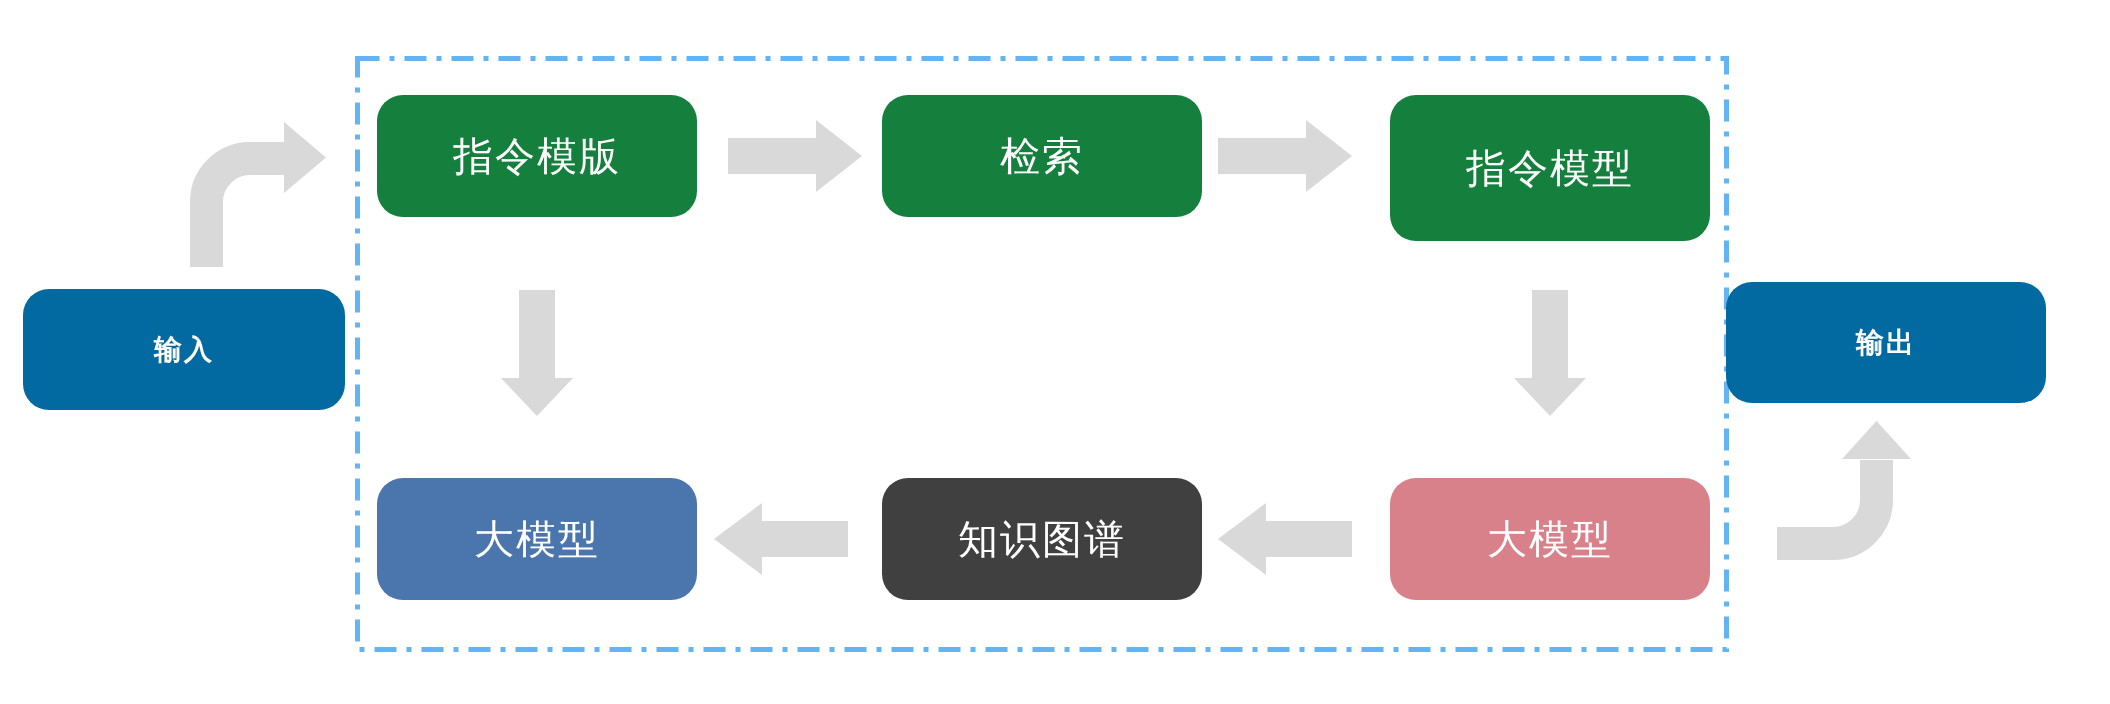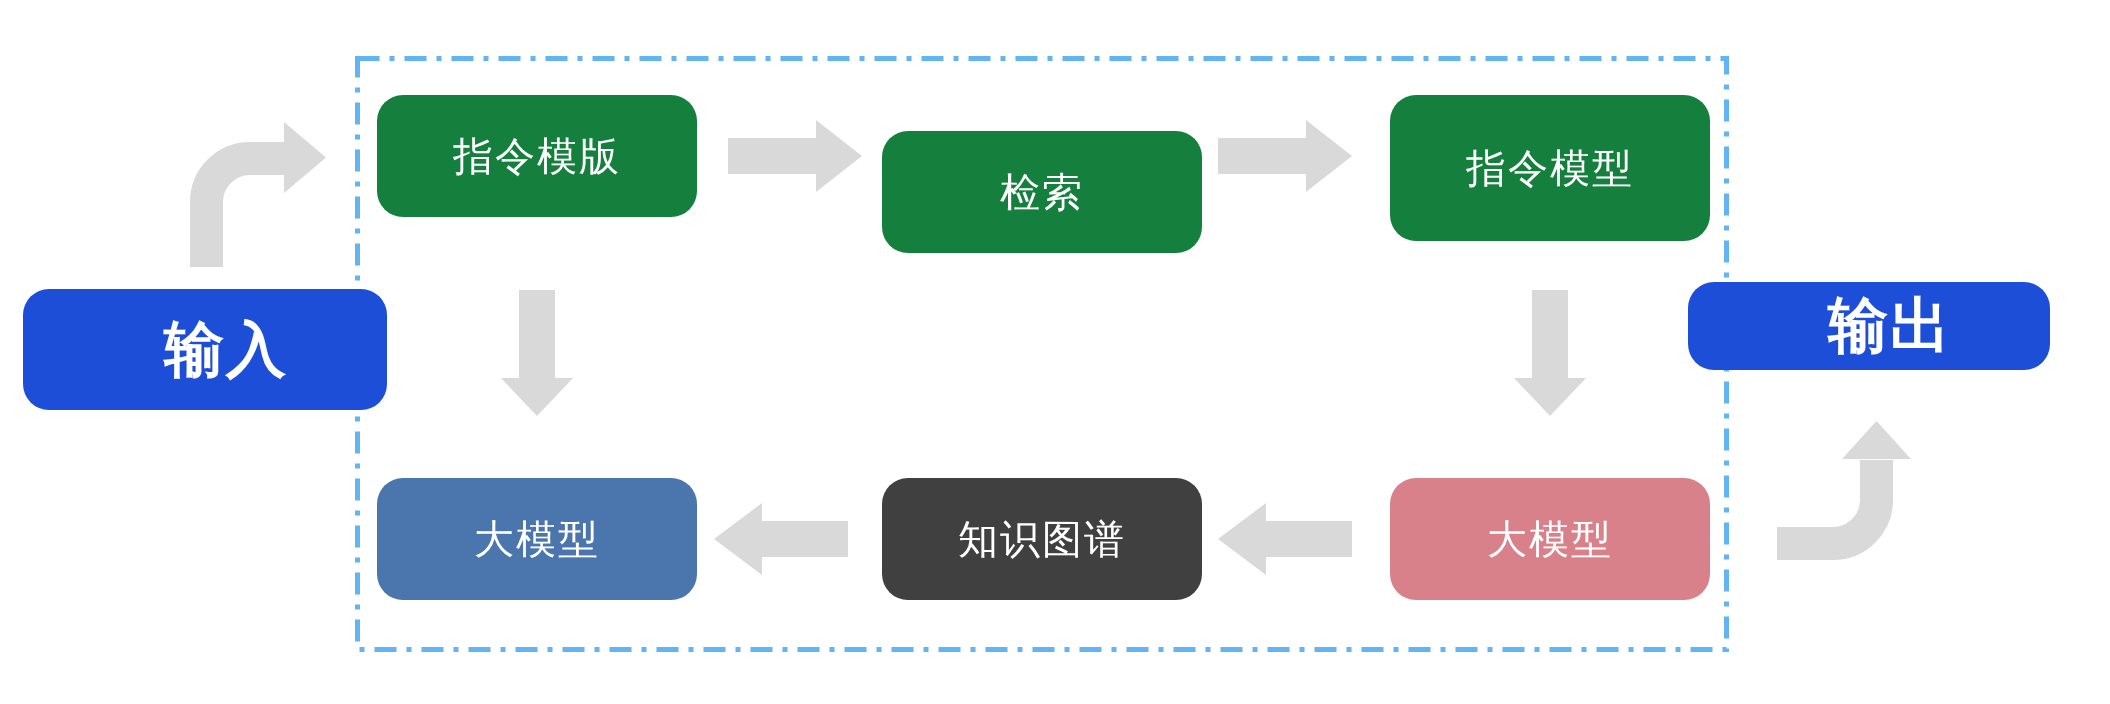--- a/index.html
+++ b/index.html
@@ -24,35 +24,34 @@
     align-items: center;
     justify-content: center;
     color: #ffffff;
     border-radius: 26px;
     font-size: 40px;
     letter-spacing: 2px;
     line-height: 1;
     text-align: center;
   }
   .terminal {
-    font-size: 60px;
+    font-size: 28px;
     font-weight: bold;
-    background: #1d4ed8;
-    padding-left: 42px;
+    background: #0369a1;
   }
   .teal   { background: #15803d; }
   .blue   { background: #4A75AD; }
   .red    { background: #404040; }
   .pink   { background: #D8818A; }
 
   
   .node-input               { left: 23px;   top: 289px; width: 322px; height: 121px; }
-  .node-output              { left: 1688px; top: 282px; width: 320px; height: 88px; }
+  .node-output              { left: 1726px; top: 282px; width: 320px; height: 121px; }
   .node-instruction-template{ left: 377px;  top: 95px;  width: 320px; height: 122px; }
-  .node-retrieval           { left: 882px;  top: 95px;  width: 320px; height: 122px; margin-top: 36px; }
+  .node-retrieval           { left: 882px;  top: 95px;  width: 320px; height: 122px; }
   .node-instruction-model   { left: 1390px; top: 95px;  width: 320px; height: 146px; }
   .node-llm-left            { left: 377px;  top: 478px; width: 320px; height: 122px; }
   .node-knowledge-graph     { left: 882px;  top: 478px; width: 320px; height: 122px; }
   .node-llm-right           { left: 1390px; top: 478px; width: 320px; height: 122px; }
 </style>
 </head>
 <body>
 
 <div id="canvas">
 

